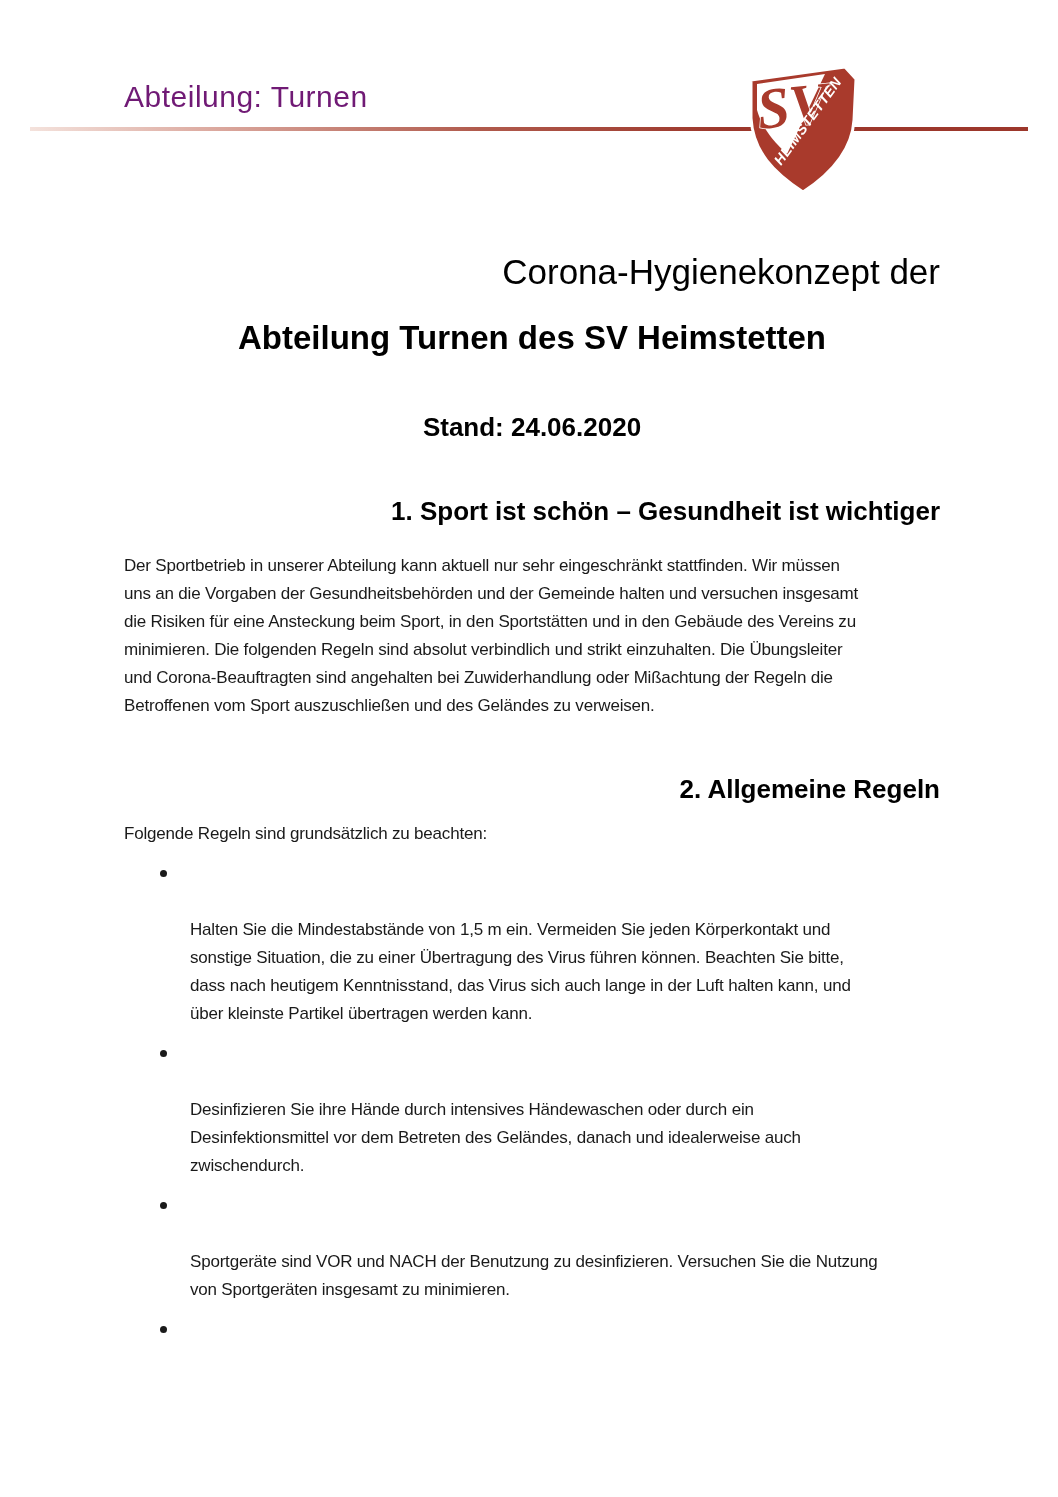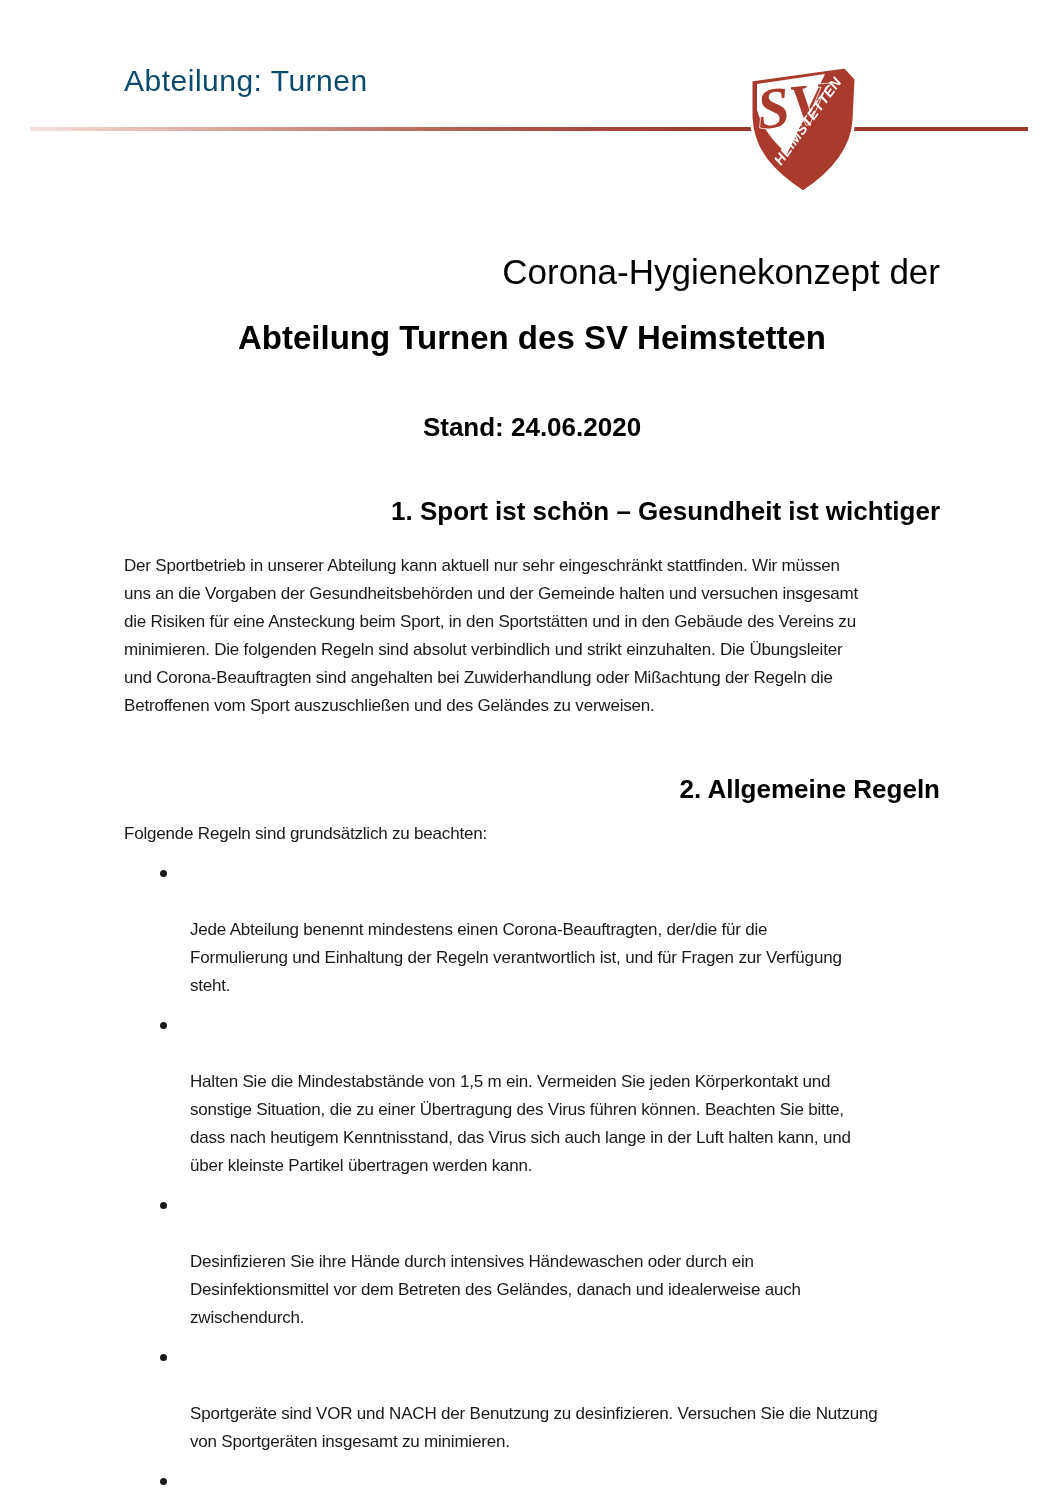--- a/index.html
+++ b/index.html
@@ -11,24 +11,24 @@
     background: #ffffff;
     font-family: "Liberation Sans", sans-serif;
     color: #111111;
     overflow: hidden;
   }
 
   
   .header-title {
     position: absolute;
     left: 124px;
-    top: 64px;
+    top: 80px;
     font-size: 30px;
     font-weight: 500;
-    color: #0c4a6e;
+    color: #701a75;
     letter-spacing: 0.5px;
   }
   .header-rule {
     position: absolute;
     left: 30px;
     right: 30px;
     top: 127px;
     height: 4px;
     background: linear-gradient(to right, #f4e2dc 0%, #dcaaa0 18%, #b05a4c 45%, #9c372b 70%, #9c372b 100%);
   }
@@ -155,26 +155,20 @@
 und Corona-Beauftragten sind angehalten bei Zuwiderhandlung oder Mißachtung der Regeln die
 Betroffenen vom Sport auszuschließen und des Geländes zu verweisen.</p>
 
     <h2 class="section-heading sec2-heading">2. Allgemeine Regeln</h2>
 
     <p class="body-text intro-text">Folgende Regeln sind grundsätzlich zu beachten:</p>
 
     <ul class="rules-list">
       <li>
         <span class="bullet-dot"></span>
-        <span>Jede Abteilung benennt mindestens einen Corona-Beauftragten, der/die für die
-Formulierung und Einhaltung der Regeln verantwortlich ist, und für Fragen zur Verfügung
-steht.</span>
-      </li>
-      <li>
-        <span class="bullet-dot"></span>
         <span>Halten Sie die Mindestabstände von 1,5 m ein. Vermeiden Sie jeden Körperkontakt und
 sonstige Situation, die zu einer Übertragung des Virus führen können. Beachten Sie bitte,
 dass nach heutigem Kenntnisstand, das Virus sich auch lange in der Luft halten kann, und
 über kleinste Partikel übertragen werden kann.</span>
       </li>
       <li>
         <span class="bullet-dot"></span>
         <span>Desinfizieren Sie ihre Hände durch intensives Händewaschen oder durch ein
 Desinfektionsmittel vor dem Betreten des Geländes, danach und idealerweise auch
 zwischendurch.</span>

